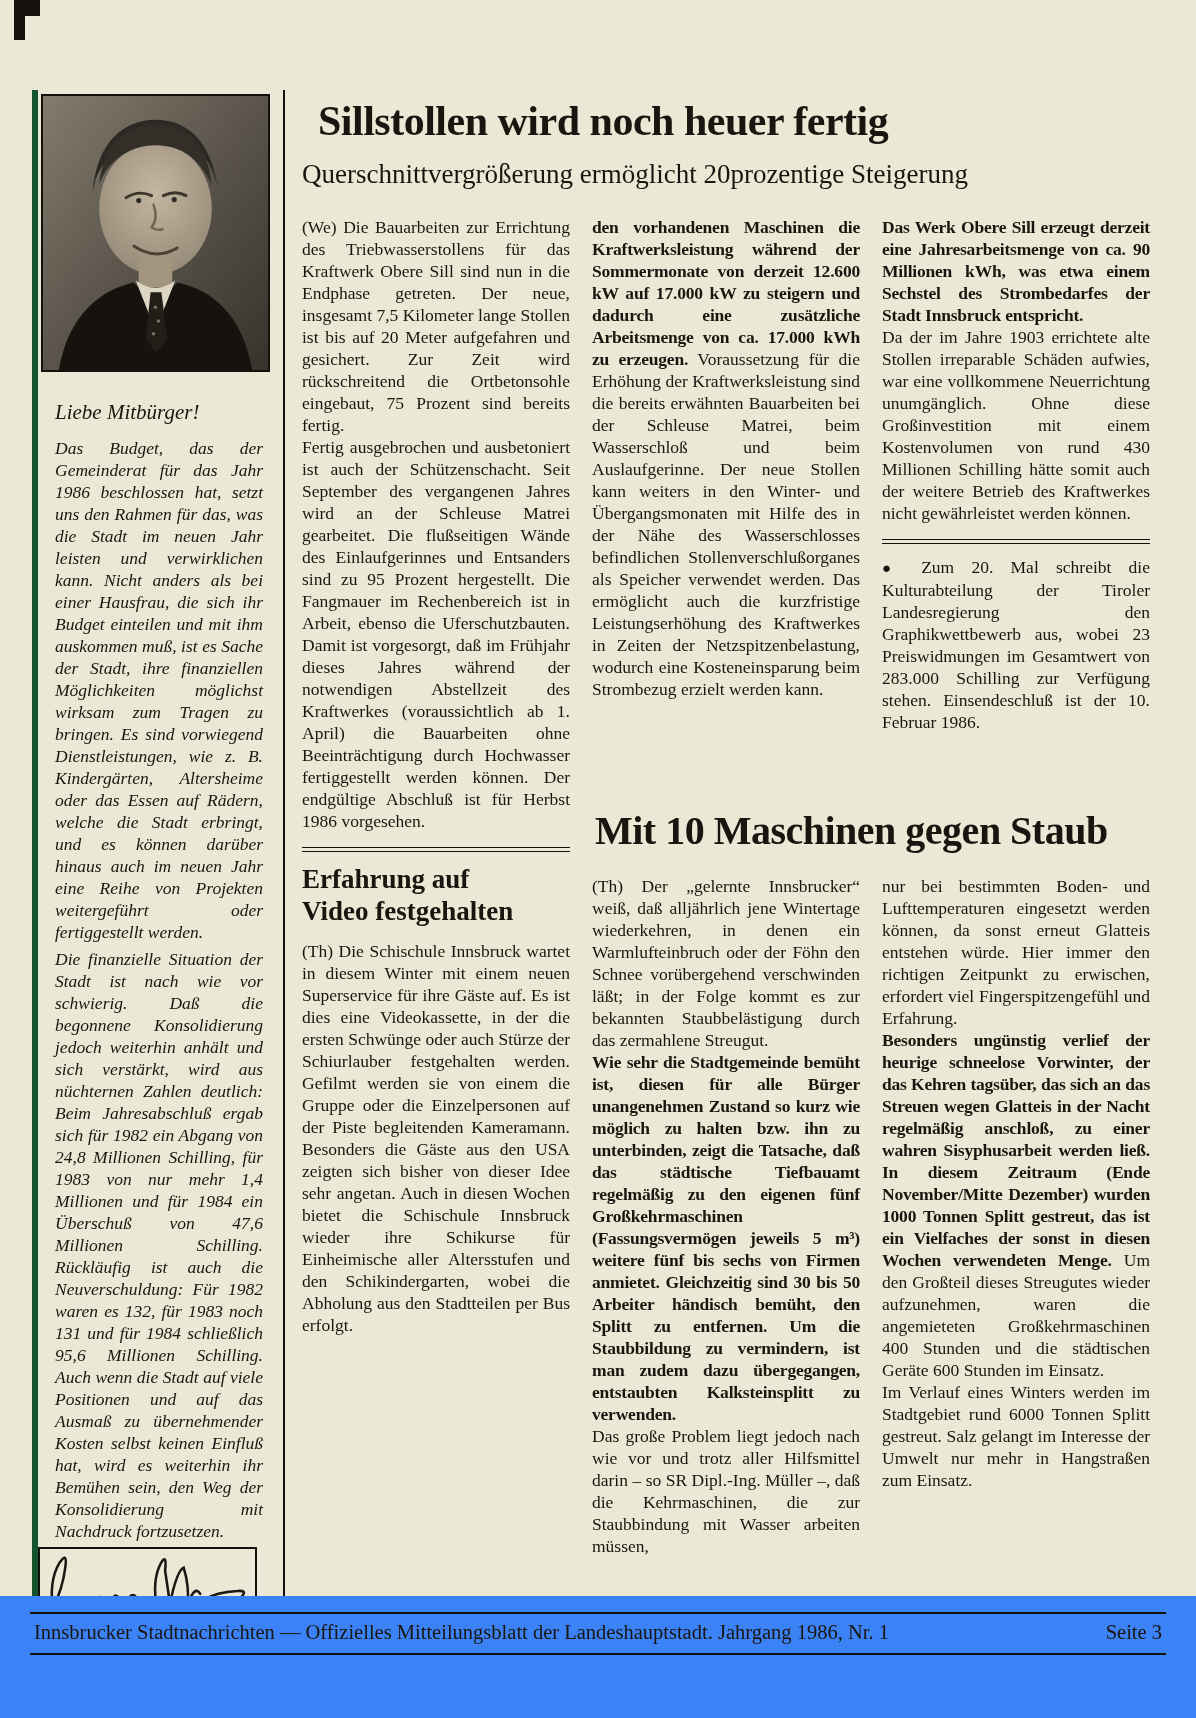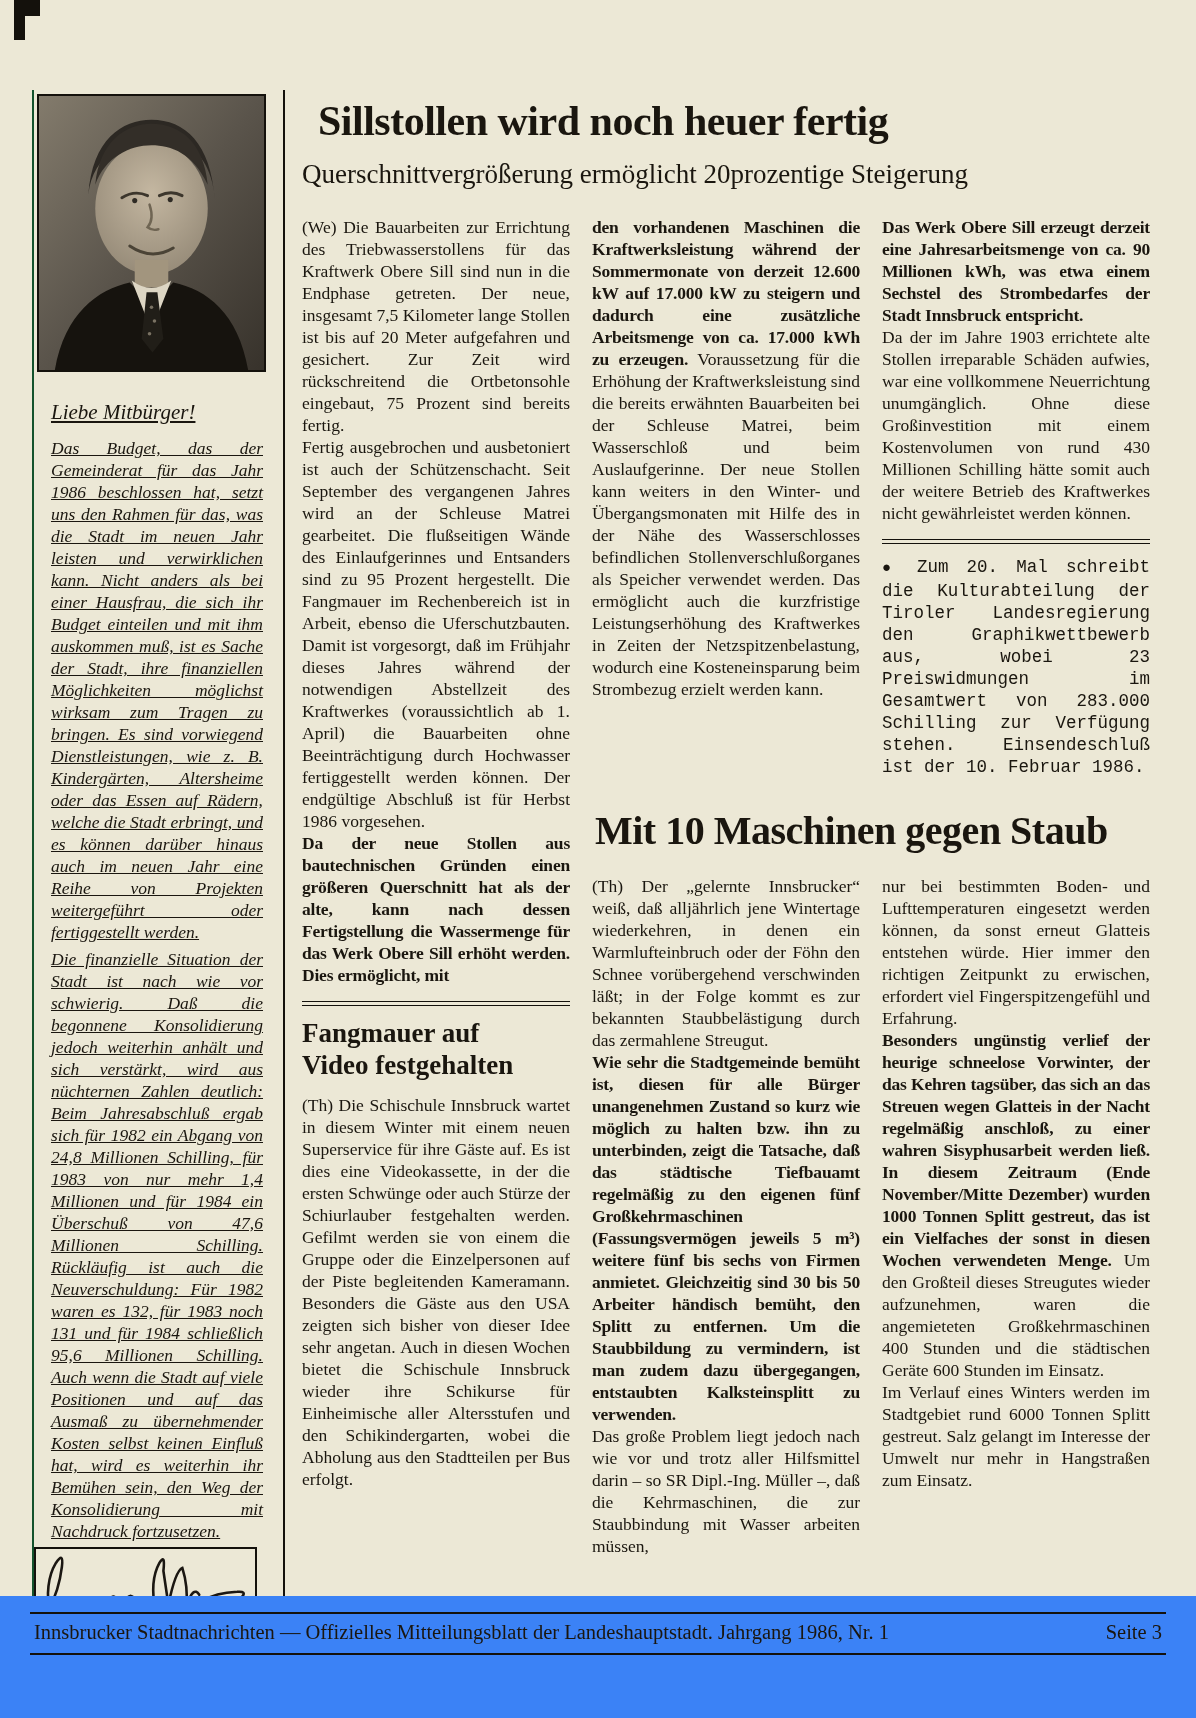--- a/index.html
+++ b/index.html
@@ -5,22 +5,22 @@
   html,body{margin:0;padding:0;}
   body{background:#ece8d6;font-family:"Liberation Serif",serif;color:#1a160f;}
   .page{position:relative;width:1196px;height:1718px;background:#ece8d6;overflow:hidden;}
 
   
   .corner-mark{position:absolute;left:14px;top:0;width:26px;height:16px;background:#14110c;}
   .corner-mark::after{content:"";position:absolute;left:0;top:0;width:11px;height:40px;background:#14110c;}
 
   
   .letter{position:absolute;left:32px;top:90px;width:253px;height:1516px;
-          border-left:2px solid #14532d;border-right:2px solid #14110c;
-          display:flex;flex-direction:column;box-sizing:border-box;text-decoration:underline;}
+          border-left:6px solid #14532d;border-right:2px solid #14110c;
+          display:flex;flex-direction:column;box-sizing:border-box;}
   .photo{margin:4px 0 0 3px;width:225px;height:276px;border:2px solid #14110c;padding:0;box-sizing:content-box;}
   .photo svg{display:block;width:100%;height:100%;}
   .salutation{font-style:italic;font-weight:normal;font-size:21px;margin:28px 20px 12px 17px;}
   .lp{font-style:italic;font-size:17.5px;line-height:22px;text-align:justify;margin:0 20px 5px 17px;hyphens:auto;}
   .sigbox{margin:auto 26px 6px 0;border:2px solid #14110c;height:86px;}
   .sigbox svg{display:block;width:100%;height:100%;}
 
   
   .main{position:absolute;left:302px;top:84px;width:858px;}
   .headline1{font-size:42px;line-height:1.02;font-weight:bold;letter-spacing:-0.5px;margin:16px;}
@@ -32,21 +32,21 @@
   .rowTop .col, .rowBottom .col{width:268px;}
   .headline2{font-size:40px;line-height:1.0;font-weight:bold;letter-spacing:-0.5px;margin:3px;}
   .subhead2{font-size:27px;line-height:1.15;font-weight:normal;margin:8px 0 0;}
   .rowBottom{display:flex;gap:22px;margin-top:24px;height:710px;overflow:hidden;}
 
   .body-p{font-size:17.5px;line-height:22px;text-align:justify;margin:0;hyphens:auto;}
   .body-p.bold, .body-p b{font-weight:bold;letter-spacing:-0.2px;}
   .double-rule{height:3px;border-top:1.5px solid #14110c;border-bottom:1.5px solid #14110c;margin:15px 0 12px;}
   .headline3{font-size:27px;line-height:1.18;font-weight:bold;margin:2px 0 12px;}
   .headline3 span{display:block;}
-  .note-p{font-size:17.5px;line-height:22px;text-align:justify;margin:8px 0 4px;font-family:Liberation Mono, monospace;}
+  .note-p{font-size:17.5px;line-height:22px;text-align:justify;margin:8px 0 4px;}
   .bullet{font-size:15px;}
 
   
   .footer{position:absolute;left:0;top:1596px;width:1196px;height:122px;background:#3b82f6;}
   .footer-band{margin:16px 30px 0;border-top:2.5px solid #14110c;border-bottom:2.5px solid #14110c;
                display:flex;justify-content:space-between;align-items:baseline;
                padding:7px 4px 9px;font-size:20.5px;}
 </style>
 </head>
 <body>
@@ -108,26 +108,25 @@
 
   <main class="main">
     <h1 class="headline1">Sillstollen wird noch heuer fertig</h1>
     <h2 class="subhead1">Querschnittvergrößerung ermöglicht 20prozentige Steigerung</h2>
 
     <div class="cols">
 
       <div class="colA">
         <p class="body-p">(We) Die Bauarbeiten zur Errichtung des Triebwasserstollens für das Kraftwerk Obere Sill sind nun in die Endphase getreten. Der neue, insgesamt 7,5 Kilometer lange Stollen ist bis auf 20 Meter aufgefahren und gesichert. Zur Zeit wird rückschreitend die Ortbetonsohle eingebaut, 75 Prozent sind bereits fertig.</p>
         <p class="body-p">Fertig ausgebrochen und ausbetoniert ist auch der Schützenschacht. Seit September des vergangenen Jahres wird an der Schleuse Matrei gearbeitet. Die flußseitigen Wände des Einlaufgerinnes und Entsanders sind zu 95 Prozent hergestellt. Die Fangmauer im Rechenbereich ist in Arbeit, ebenso die Uferschutzbauten. Damit ist vorgesorgt, daß im Frühjahr dieses Jahres während der notwendigen Abstellzeit des Kraftwerkes (voraussichtlich ab 1. April) die Bauarbeiten ohne Beeinträchtigung durch Hochwasser fertiggestellt werden können. Der endgültige Abschluß ist für Herbst 1986 vorgesehen.</p>
-        <p class="body-p bold">Da der neue Stollen aus bautechnischen Gründen einen größeren Querschnitt hat als der alte, kann nach dessen Fertigstellung die Wassermenge für das Werk Obere Sill erhöht werden. Dies ermöglicht, mit</p>
 
         <div class="double-rule"></div>
 
         <h3 class="headline3">
-          <span>Fangmauer auf</span>
+          <span>Erfahrung auf</span>
           <span>Video festgehalten</span>
         </h3>
         <p class="body-p">(Th) Die Schischule Innsbruck wartet in diesem Winter mit einem neuen Superservice für ihre Gäste auf. Es ist dies eine Videokassette, in der die ersten Schwünge oder auch Stürze der Schiurlauber festgehalten werden. Gefilmt werden sie von einem die Gruppe oder die Einzelpersonen auf der Piste begleitenden Kameramann. Besonders die Gäste aus den USA zeigten sich bisher von dieser Idee sehr angetan. Auch in diesen Wochen bietet die Schischule Innsbruck wieder ihre Schikurse für Einheimische aller Altersstufen und den Schikindergarten, wobei die Abholung aus den Stadtteilen per Bus erfolgt.</p>
       </div>
 
       <div class="colBC">
         <div class="rowTop">
           <div class="col">
             <p class="body-p"><b>den vorhandenen Maschinen die Kraftwerksleistung während der Sommermonate von derzeit 12.600 kW auf 17.000 kW zu steigern und dadurch eine zusätzliche Arbeitsmenge von ca. 17.000 kWh zu erzeugen.</b> <span>Voraussetzung für die Erhöhung der Kraftwerksleistung sind die bereits erwähnten Bauarbeiten bei der Schleuse Matrei, beim Wasserschloß und beim Auslaufgerinne. Der neue Stollen kann weiters in den Winter- und Übergangsmonaten mit Hilfe des in der Nähe des Wasserschlosses befindlichen Stollenverschlußorganes als Speicher verwendet werden. Das ermöglicht auch die kurzfristige Leistungserhöhung des Kraftwerkes in Zeiten der Netzspitzenbelastung, wodurch eine Kosteneinsparung beim Strombezug erzielt werden kann.</span></p>
           </div>

